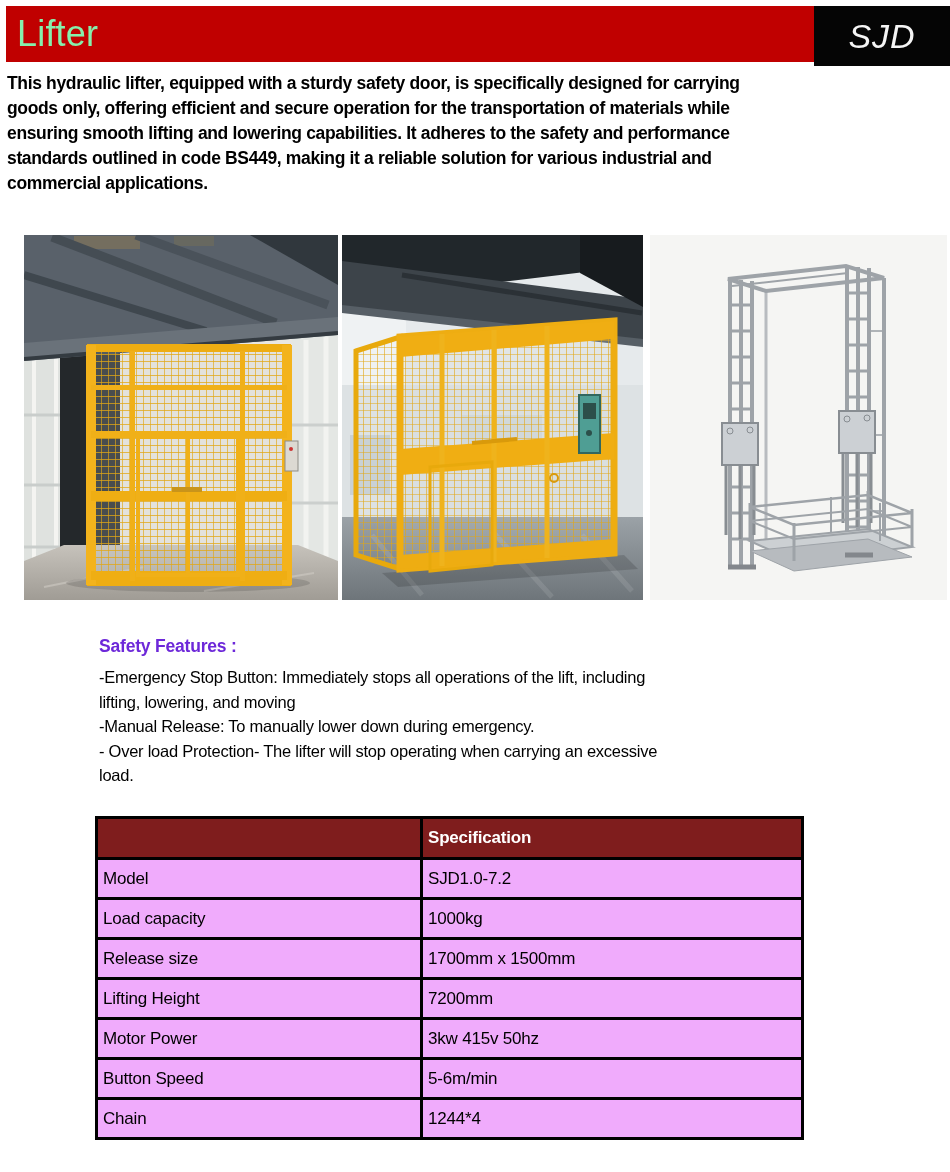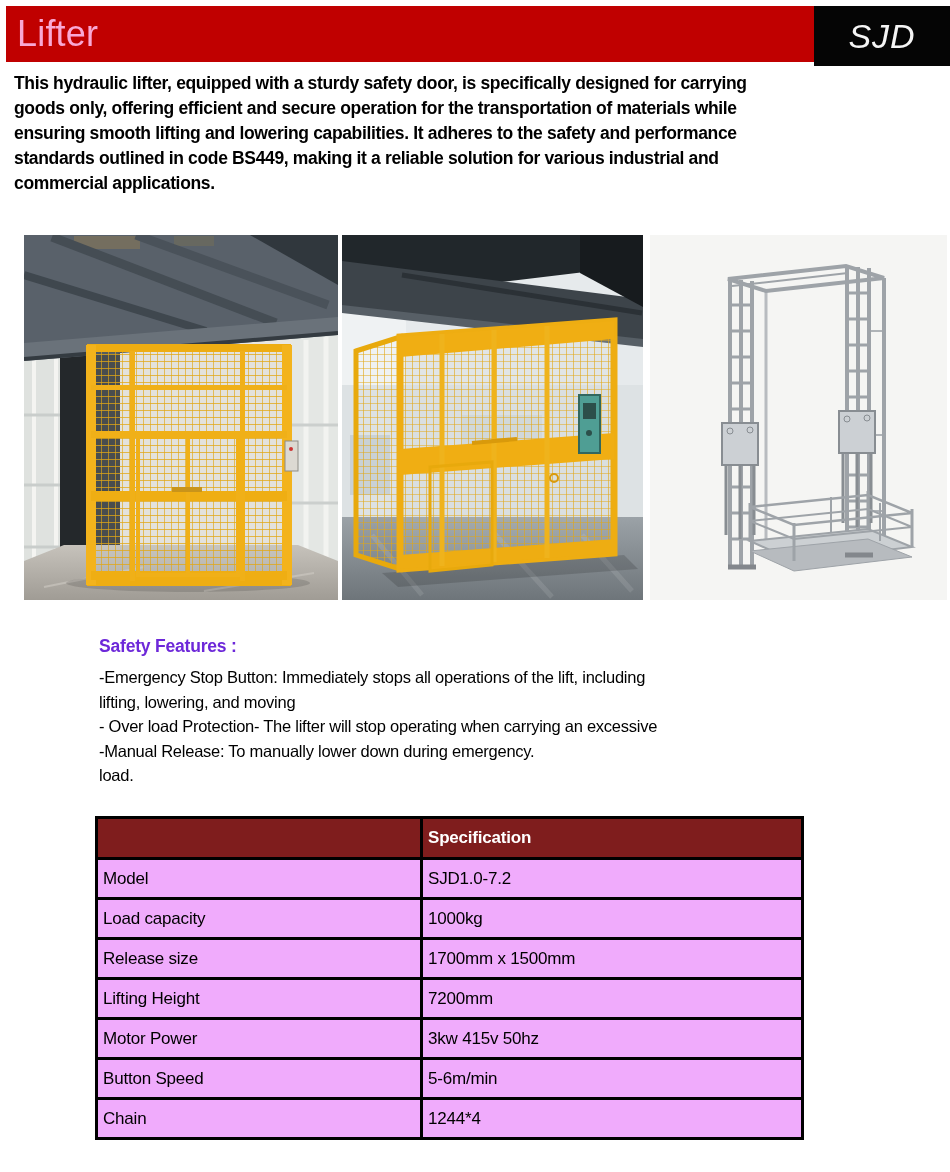--- a/index.html
+++ b/index.html
@@ -7,35 +7,35 @@
     position:relative; width:950px; height:1172px; background:#fff;
     font-family:"Liberation Sans", sans-serif; color:#000; overflow:hidden;
   }
 
   
   .topbar-red {
     position:absolute; left:6px; top:6px; width:808px; height:56px;
     background:#c00000;
   }
   .topbar-red .title {
-    color:#f9a8d4; font-size:36px; line-height:56px; padding-left:11px;
+    color:#86efac; font-size:36px; line-height:56px; padding-left:11px;
     letter-spacing:0.2px; display:block;
   }
   .topbar-black {
     position:absolute; left:814px; top:6px; width:136px; height:60px;
     background:#050505; display:flex; align-items:center; justify-content:center;
   }
   .topbar-black .brand {
     color:#f5f5f5; font-size:34px; font-style:italic; font-weight:500;
     letter-spacing:1px;
   }
 
   
   .intro {
-    position:absolute; left:14px; top:71px; width:900px;
+    position:absolute; left:7px; top:71px; width:900px;
     font-weight:bold; font-size:17.5px; line-height:25px; letter-spacing:-0.35px;
   }
   .intro div { white-space:nowrap; }
 
   
   .photos { position:absolute; left:24px; top:235px; width:923px; height:365px; }
   .photo { position:absolute; top:0; height:365px; }
   .photo svg { display:block; width:100%; height:100%; }
   .photo1 { left:0;    width:314px; }
   .photo2 { left:318px; width:301px; }
@@ -232,22 +232,22 @@
         <path d="M78 332 H106 M195 320 H223" stroke="#83878c" stroke-width="5"></path>
       </svg>
     </div>
   </div>
 
   <section class="safety">
     <h3 class="safety-title">Safety Features :</h3>
     <div class="safety-lines">
       <div>-Emergency Stop Button: Immediately stops all operations of the lift, including</div>
       <div>lifting, lowering, and moving</div>
+      <div>-Manual Release: To manually lower down during emergency.</div>
       <div>- Over load Protection- The lifter will stop operating when carrying an excessive</div>
-      <div>-Manual Release: To manually lower down during emergency.</div>
       <div>load.</div>
     </div>
   </section>
 
   <table class="spec">
     <colgroup>
         <col style="width:325px">
         <col style="width:381px">
       </colgroup>
     <thead>

